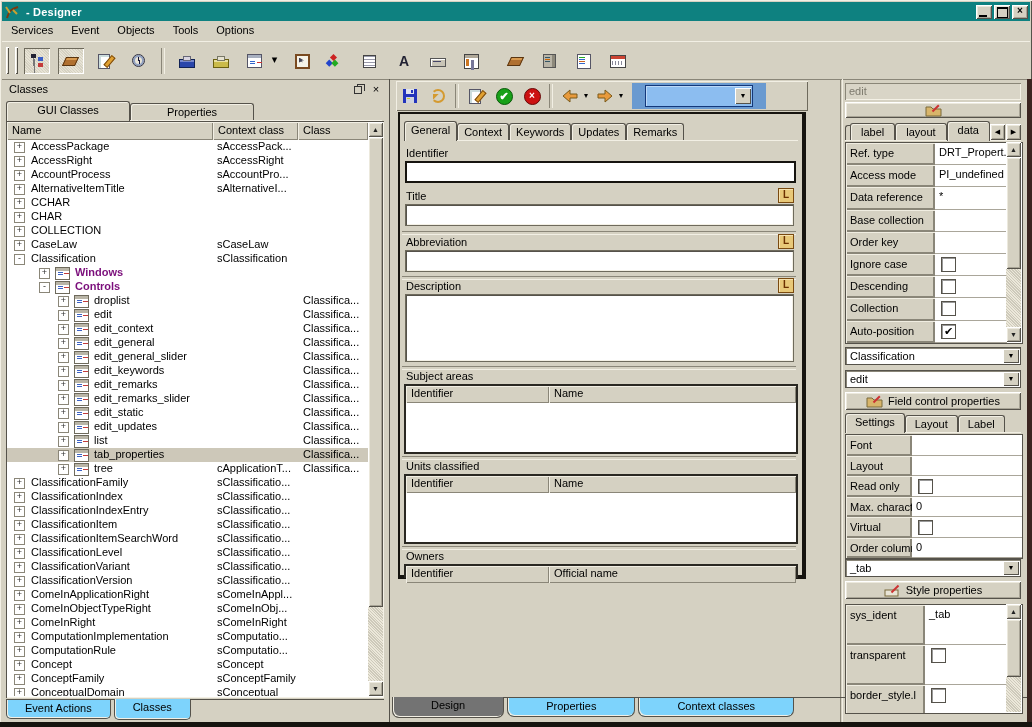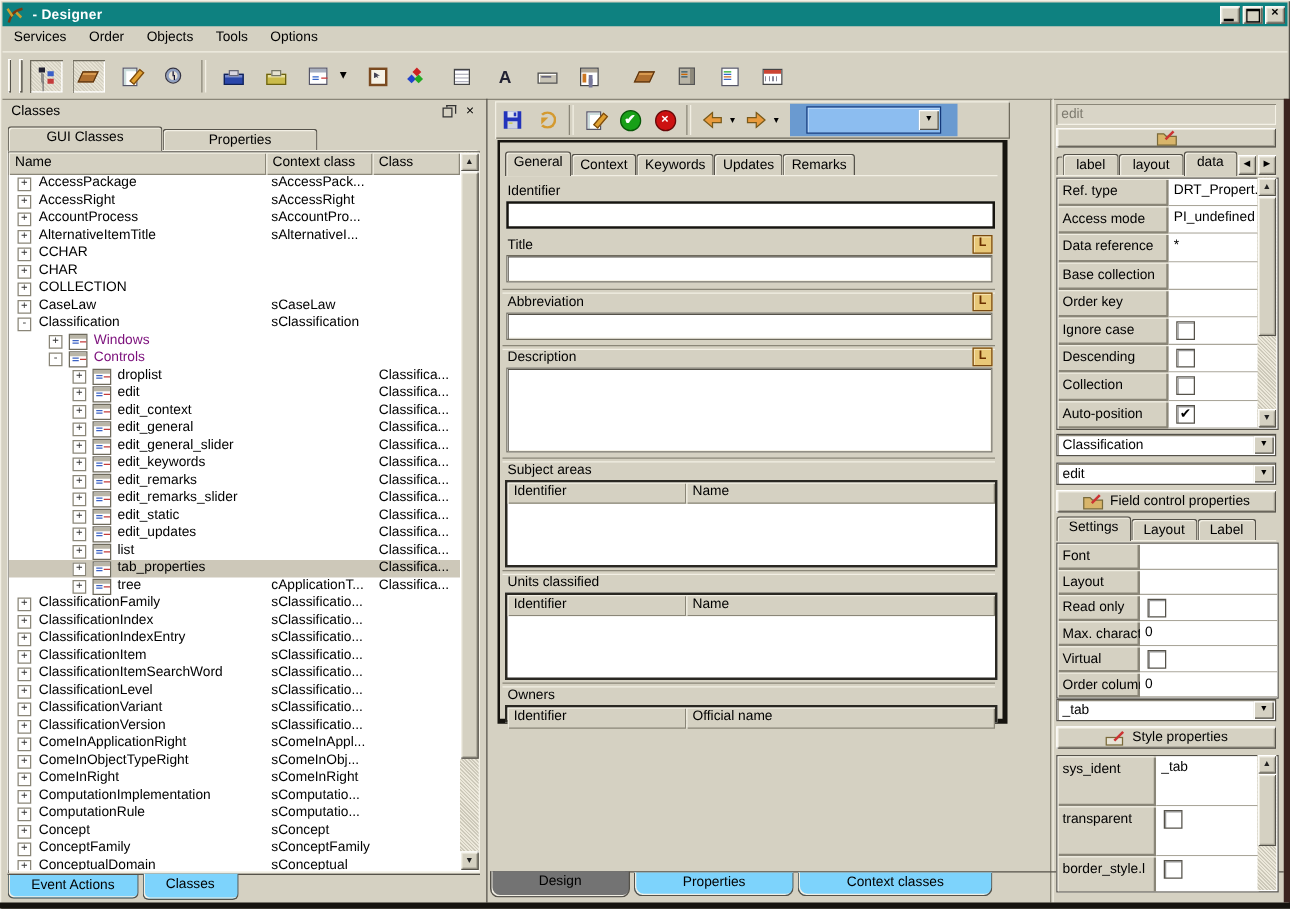--- a/index.html
+++ b/index.html
@@ -74,21 +74,21 @@
   .lp-tree{position:absolute;left:1px;top:19px;width:361px;height:556px;overflow:hidden;background:#fff}
   .tree-row{position:relative;height:14px;line-height:13px;white-space:nowrap}
   .tree-row.sel{background:#cdc8b9}
   .expbox{position:absolute;width:9px;height:9px;top:2px;border:1px solid #8a8678;background:#fff;font-size:9px;line-height:7px;text-align:center;color:#333;left:7px}
   .lvl1 .expbox{left:32px}.lvl2 .expbox{left:51px}
   .ticon{position:absolute;top:1px;width:13px;height:11px;display:none;background:#fff;border:1px solid #6e6a5c;box-shadow:inset 0 3px 0 #b9b5a7}
   .ticon::after{content:"";position:absolute;left:2px;top:4px;width:5px;height:1px;background:#3b62c4;box-shadow:0 2px 0 #3b62c4,6px 1px 0 #c43b3b}
   .lvl1 .ticon{left:48px;display:block}.lvl2 .ticon{left:67px;display:block}
   .tname{position:absolute;left:24px}
   .lvl1 .tname{left:68px}.lvl2 .tname{left:87px}
-  .cat .tname{font-weight:normal;color:#7b0e7b}
+  .cat .tname{font-weight:bold;color:#7b0e7b}
   .tctx{position:absolute;left:210px}.tklass{position:absolute;left:296px}
   .vsb{position:absolute;width:15px;background:repeating-linear-gradient(45deg,#ece8da 0 1px,#cdc9ba 1px 2px)}
   .lp-sb{right:1px;top:1px;height:574px}
   .sbtn{position:absolute;left:0;width:15px;height:15px;background:#d5d1c2;font-size:7px;line-height:15px;text-align:center;color:#222}
   .sb-thumb{position:absolute;left:0;width:15px;background:#d5d1c2}
   .lp-btabs{position:absolute;left:3px;top:619px;height:22px;display:flex;width:378px;border-top:1px solid #55524a}
   .btab{position:relative;height:18px;line-height:17px;background:#7dd3fc;border:1px solid #55524a;border-top:none;border-radius:0 0 5px 5px;box-shadow:inset 1px -1px 0 #f2efe4;padding:0 18px;margin-right:3px}
   .btab.on{margin-top:-1px;height:20px;z-index:2}
   .btab.lite{background:#737373}
   
@@ -172,21 +172,21 @@
     <span class="wbtn rz2">
         <span class="max-g"></span>
       </span>
     <span class="wbtn rz2">×</span>
   </span>
 </div>
 
 <div class="abs menubar">
 
 <span class="mitem">Services</span>
-    <span class="mitem">Order</span>
+    <span class="mitem">Event</span>
     <span class="mitem">Objects</span>
     <span class="mitem">Tools</span>
     <span class="mitem">Options</span>
   </div>
 
 <div class="abs toolbar">
   <span class="grip rz2"></span>
   <span class="grip rz2"></span>
   <span style="display:flex;align-items:center">
 

